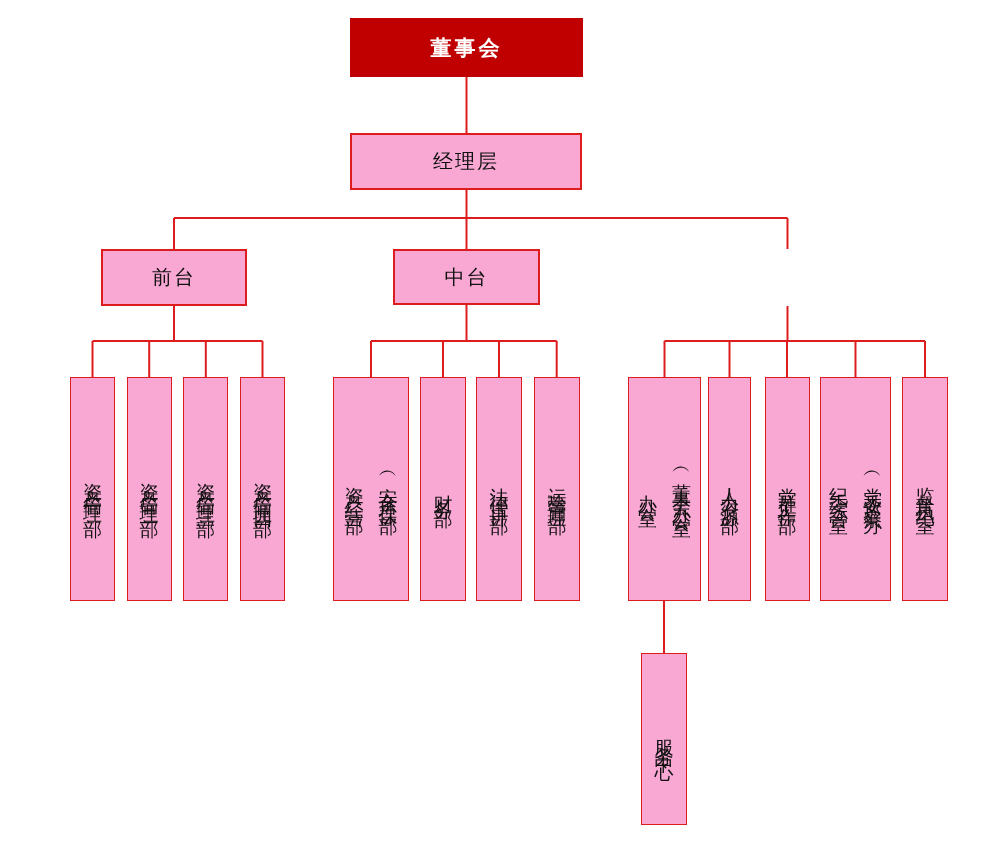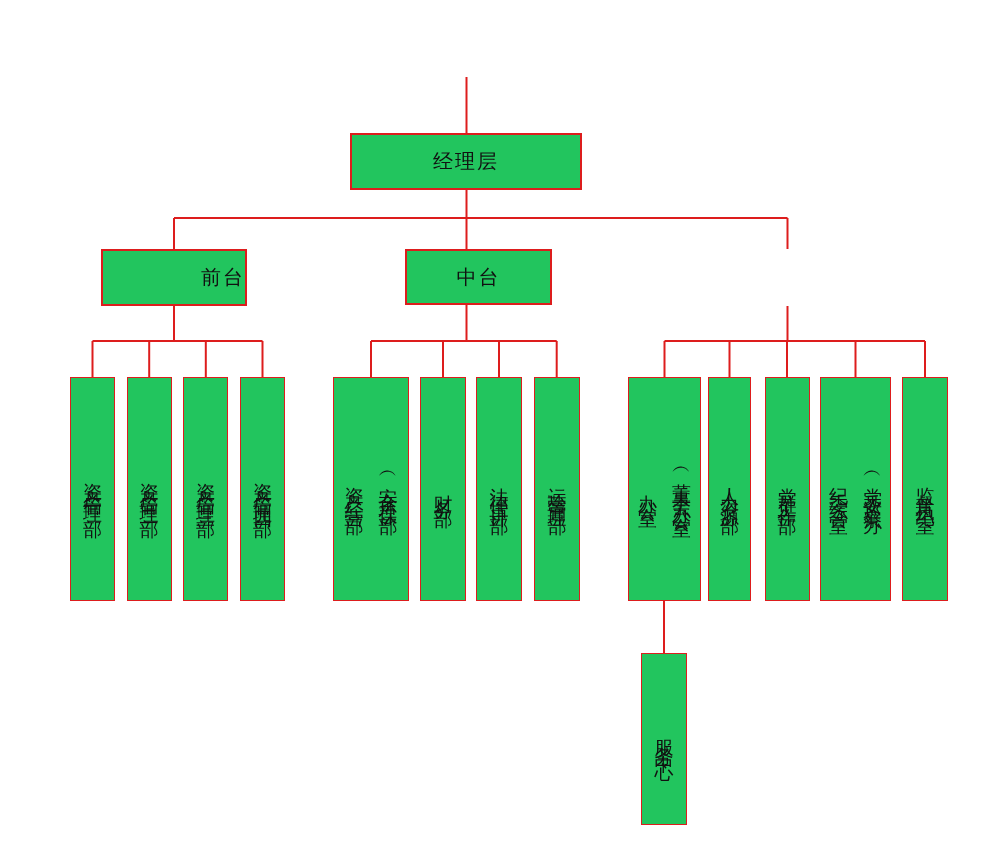--- a/index.html
+++ b/index.html
@@ -7,21 +7,21 @@
     position:relative;
     width:1003px;height:846px;
     background:#ffffff;
     font-family:"Liberation Sans",sans-serif;
     color:#111111;
     overflow:hidden;
   }
   svg.wires{position:absolute;left:0;top:0;z-index:0;pointer-events:none;}
   .node{
     position:absolute;z-index:1;
-    background:#22c55e;
+    background:#f9a8d4;
     border:2px solid #dd1d1d;
     box-sizing:border-box;
     display:flex;align-items:center;justify-content:center;
   }
   .hnode{font-size:20px;letter-spacing:2px;}
   .rootnode{
     background:#c00000;border:none;color:#ffffff;
     font-weight:bold;font-size:21px;letter-spacing:3px;
   }
   .vnode{border-width:1.5px;}
@@ -72,29 +72,32 @@
       <line x1="664.5" y1="341" x2="664.5" y2="377"></line>
       <line x1="729.5" y1="341" x2="729.5" y2="377"></line>
       <line x1="787" y1="341" x2="787" y2="377"></line>
       <line x1="855.5" y1="341" x2="855.5" y2="377"></line>
       <line x1="925" y1="341" x2="925" y2="377"></line>
 
       <line x1="664" y1="601" x2="664" y2="653"></line>
     </g>
   </svg>
 
+  <div class="node rootnode" style="left:350px;top:18px;width:233px;height:59px;">
+    <span>董事会</span>
+  </div>
 
   <div class="node hnode" style="left:350px;top:133px;width:232px;height:57px;">
     <span>经理层</span>
   </div>
 
-  <div class="node hnode" style="left:101px;top:249px;width:146px;height:57px;justify-content:flex-end;">
+  <div class="node hnode" style="left:101px;top:249px;width:146px;height:57px;">
     <span>前台</span>
   </div>
-  <div class="node hnode" style="left:393px;top:249px;width:147px;height:56px;margin-left:12px;">
+  <div class="node hnode" style="left:393px;top:249px;width:147px;height:56px;">
     <span>中台</span>
   </div>
 
   <div class="node vnode" style="left:70px;top:377px;width:45px;height:224px;">
     <span class="vtext">
         <span class="line">资产管理一部</span>
       </span>
   </div>
   <div class="node vnode" style="left:126.5px;top:377px;width:45px;height:224px;">
     <span class="vtext">

